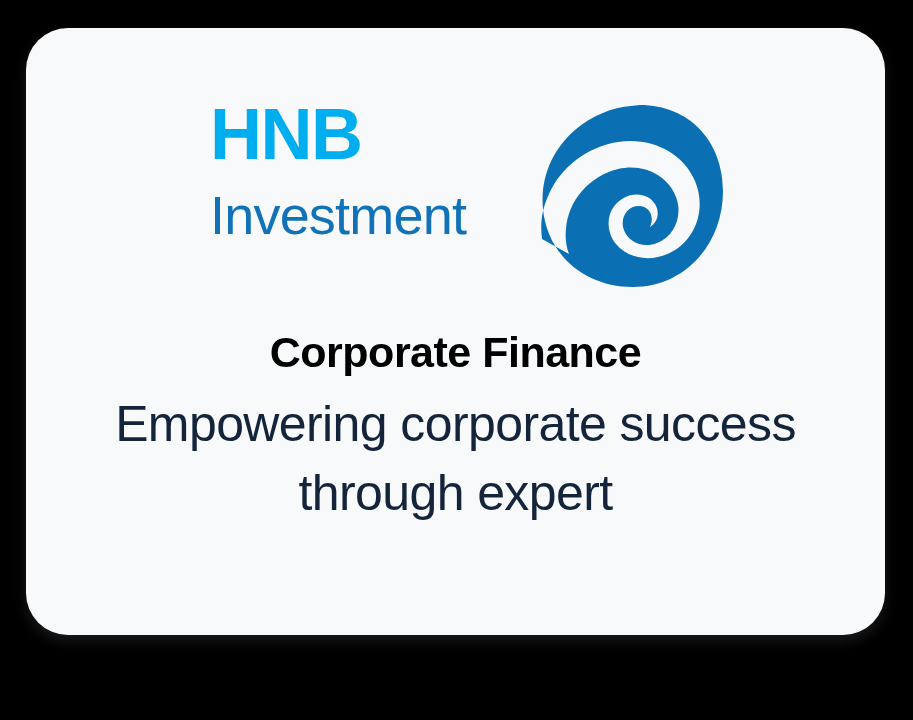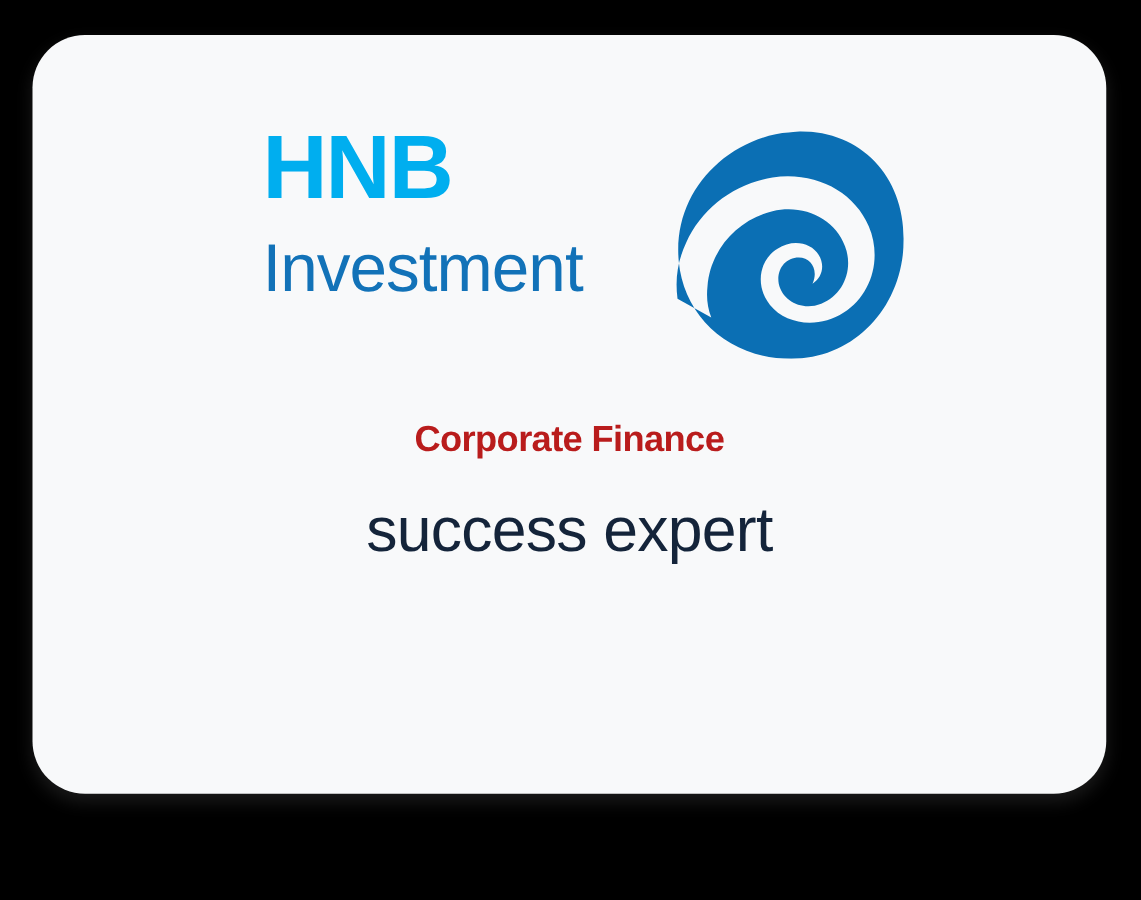--- a/index.html
+++ b/index.html
@@ -83,24 +83,24 @@
   }
   #brand-mark svg { display: block; width: 184px; height: 182px; }
 
   
   #headline {
     position: absolute;
     left: 0;
     top: 298px;          
     width: 859px;
     text-align: center;
-    color: #b91c1c;
+    color: #000000;
     font-family: "Liberation Sans", sans-serif;
     font-weight: 700;
-    font-size: 29px;
+    font-size: 43px;
     line-height: 52px;
     letter-spacing: -0.5px;
   }
 
   
   #tagline {
     position: absolute;
     left: 0;
     top: 362px;          
     width: 859px;
@@ -158,17 +158,18 @@
             L 3,134
             Z"></path>
         </svg>
       </div>
 
     </div>
 
     <div id="headline">Corporate Finance</div>
 
     <div id="tagline">
-      <span class="tag-line">success expert</span>
+      <span class="tag-line">Empowering corporate success</span>
+      <span class="tag-line">through expert</span>
     </div>
 
   </div>
 </div>
 
 </body></html>

